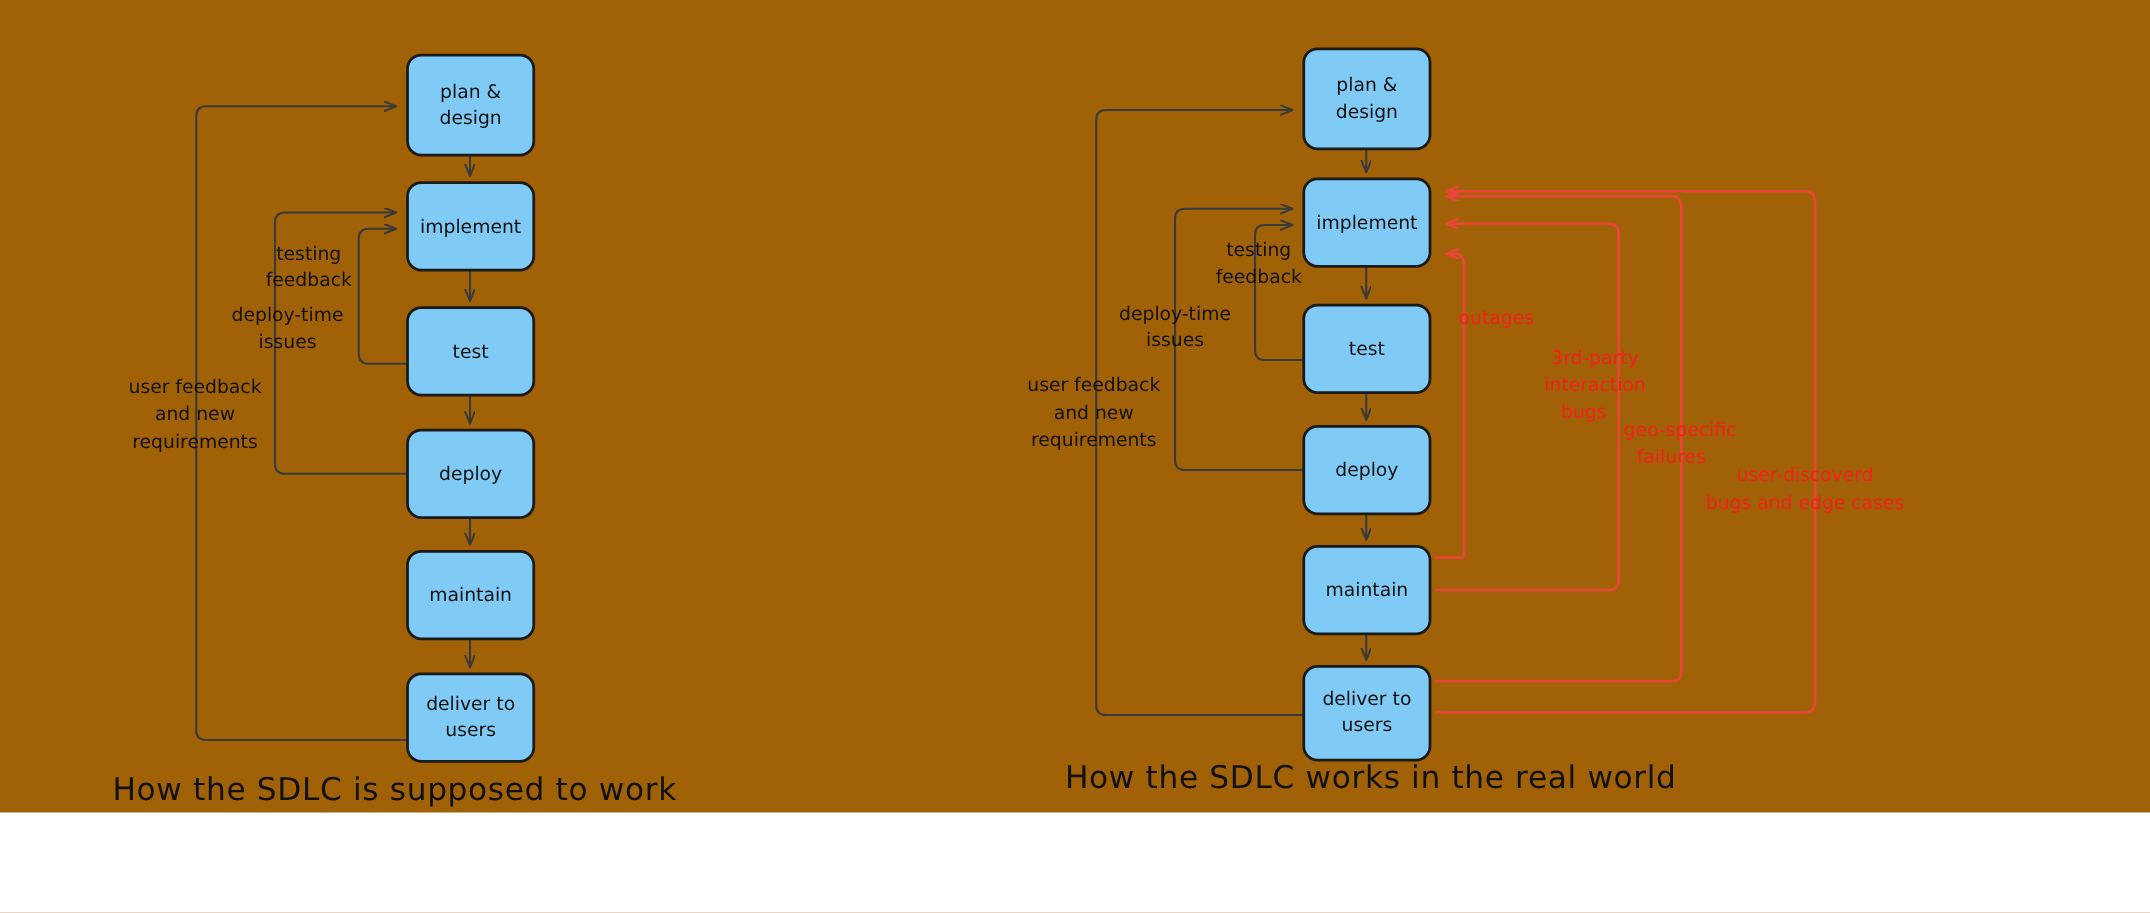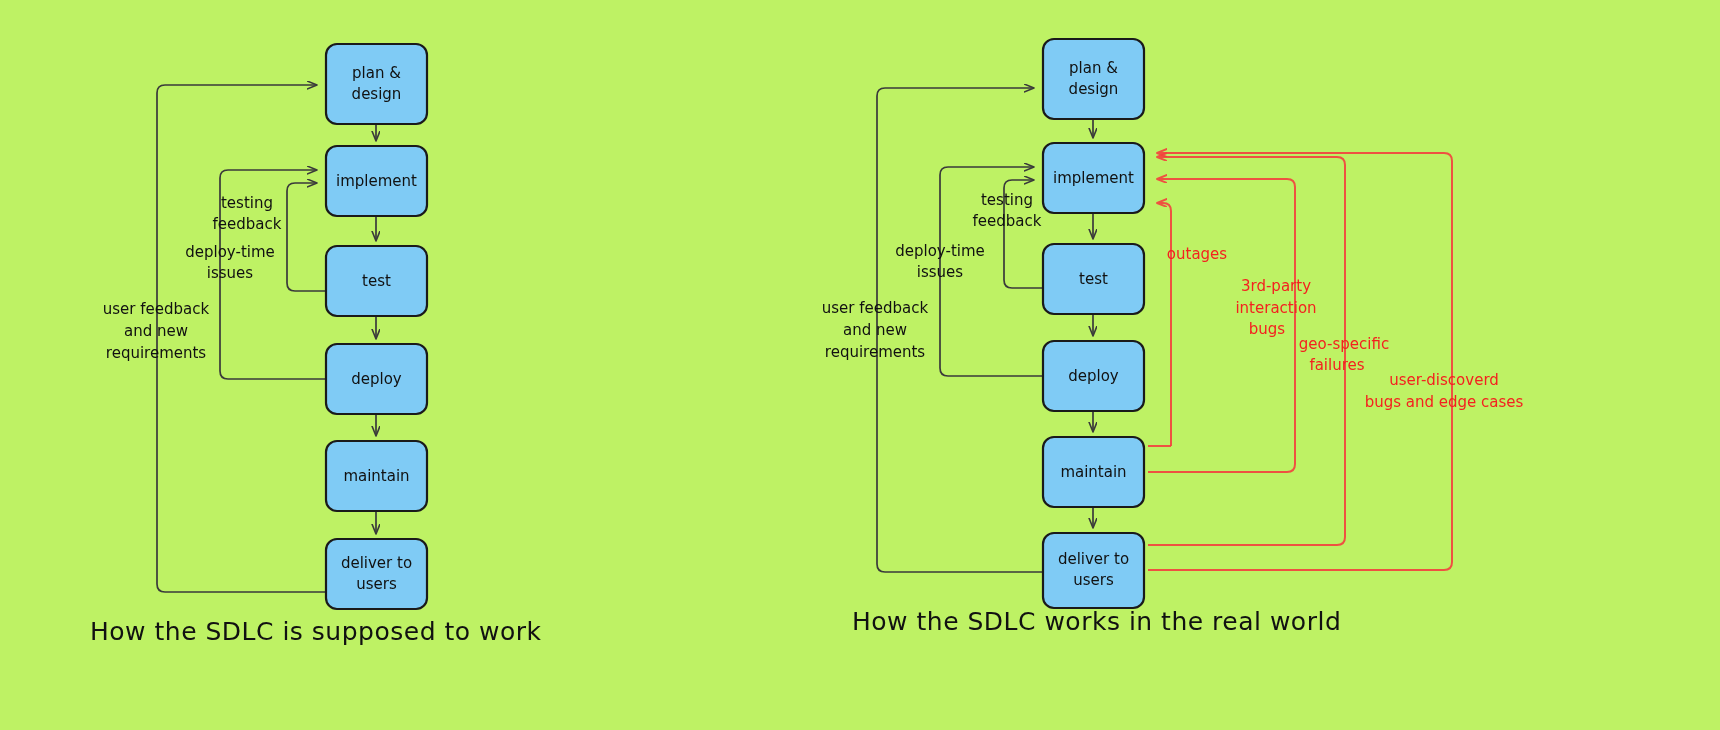--- a/index.html
+++ b/index.html
@@ -1,17 +1,17 @@
 <!DOCTYPE html>
 <html><head>
 <meta charset="utf-8">
 <style>
   html,body{margin:0;padding:0;background:#ffffff;}
   body{width:1720px;height:730px;overflow:hidden;font-family:"DejaVu Sans",sans-serif;}
-  #stage{position:relative;width:1720px;height:730px;background:#bef264;text-align:right;}
+  #stage{position:relative;width:1720px;height:650px;background:#a16207;text-align:right;}
   svg.diagram{position:absolute;left:0;top:0;width:1720px;height:730px;overflow:visible;}
   .node-rect{fill:#7fcbf5;stroke:#1a1a1a;stroke-width:2.2;}
   .node-label{font-family:"DejaVu Sans",sans-serif;font-size:15px;fill:#111;text-anchor:middle;}
   .edge{fill:none;stroke:#3a3a3a;stroke-width:1.7;}
   .edge-red{fill:none;stroke:#f4413e;stroke-width:2.0;opacity:.9;}
   .annot{font-family:"DejaVu Sans",sans-serif;font-size:15px;fill:#111;}
   .annot-red{font-family:"DejaVu Sans",sans-serif;font-size:15px;fill:#f4211f;}
   .caption{font-family:"DejaVu Sans",sans-serif;font-size:25px;fill:#111;letter-spacing:.5px;}
 </style>
 </head>

